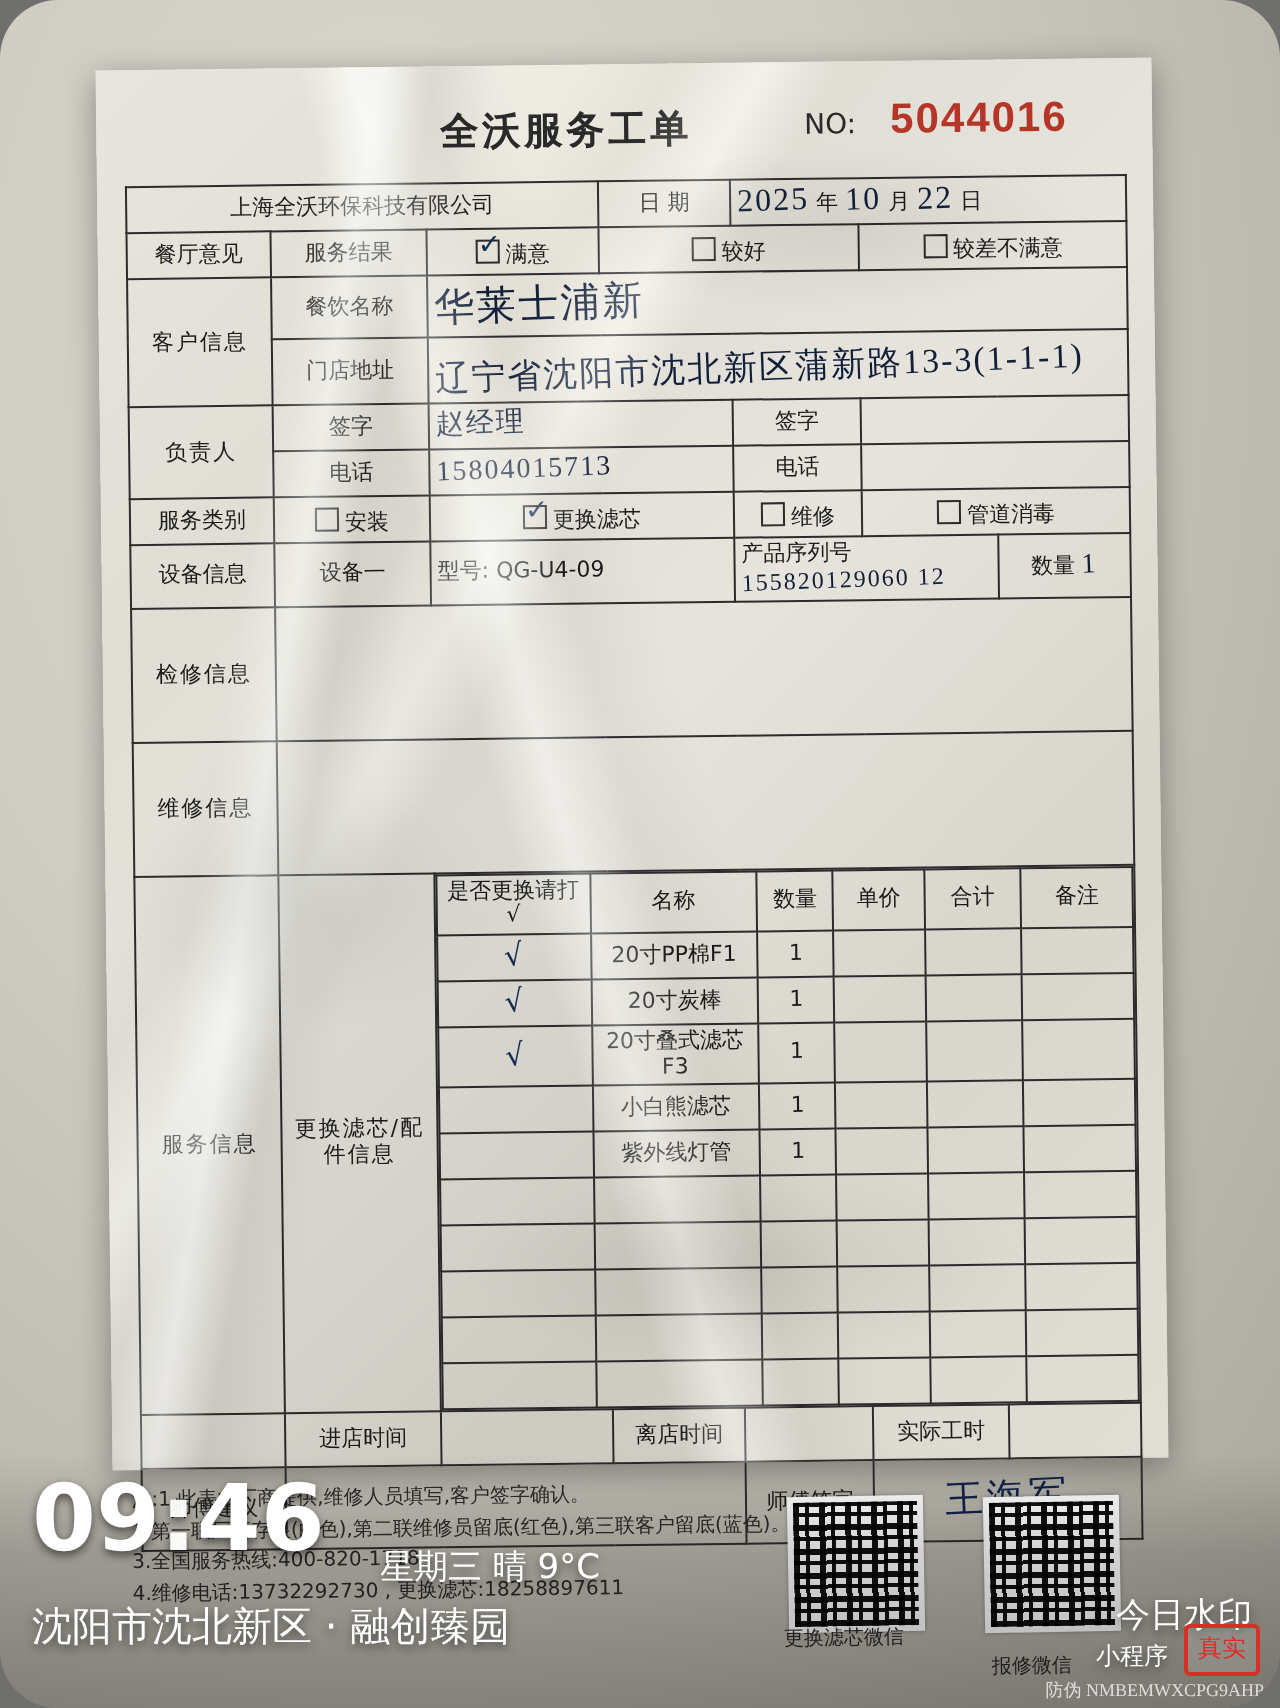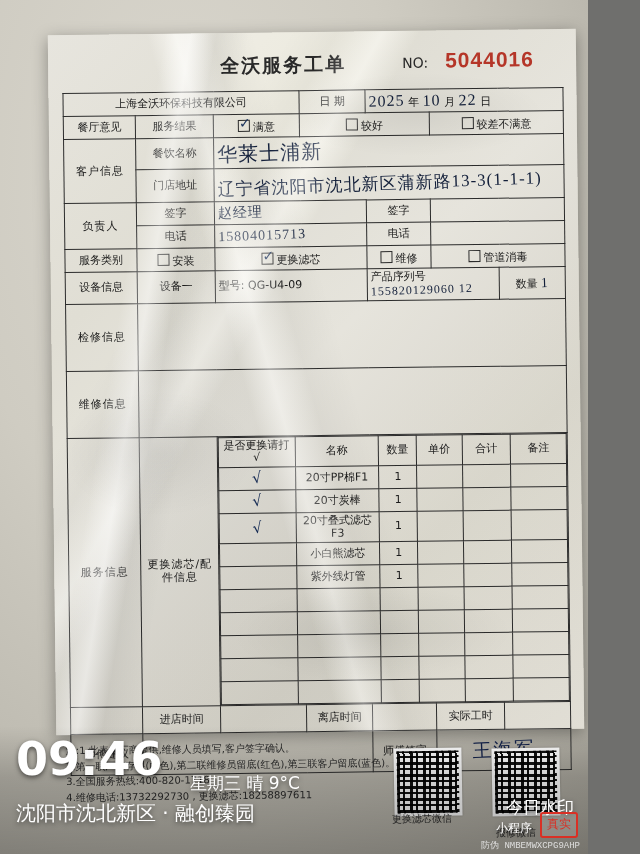--- a/index.html
+++ b/index.html
@@ -2,24 +2,25 @@
 <html><head>
 <meta charset="utf-8">
 <style>
   html,body{margin:0;padding:0;}
   body{
     width:640px;height:854px;overflow:hidden;
     font-family:"Liberation Sans", sans-serif;
     background:#6f6f6d;
   }
   .photo{
-    position:relative;width:588px;height:854px;
+    position:relative;width:640px;height:854px;
     background:
       radial-gradient(ellipse at 30% 20%, #d9d6cd 0%, #cfccc2 38%, #bdbab0 70%, #a9a69c 100%);
     overflow:hidden;
+    border-radius:29px;
   }
   
   .sheet{
     position:absolute;
     left:52px;top:32px;width:528px;height:700px;
     background:linear-gradient(135deg,#f3f1ea 0%,#eceadf 25%,#f4f2ea 48%,#e6e3d8 72%,#efece2 100%);
     transform:rotate(-0.7deg);
     box-shadow:0 4px 16px rgba(0,0,0,.35);
   }
   
@@ -139,21 +140,21 @@
     font-family:Liberation Serif, serif;text-shadow:0 2px 5px rgba(0,0,0,.55);
   }
   .wm-seal{
     position:absolute;right:10px;top:812px;width:34px;height:22px;
     border:2px solid #d93025;color:#d93025;font-size:12px;text-align:center;
     line-height:20px;font-family:"DejaVu Sans", sans-serif;border-radius:3px;
     background:rgba(255,255,255,.12);
   }
   .wm-foot{
     position:absolute;right:8px;bottom:2px;color:#e8e8e8;font-size:9px;
-    font-family:Liberation Mono, monospace;opacity:.9;
+    font-family:Liberation Serif, serif;opacity:.9;
   }
   .sep{position:absolute;left:0;top:726px;width:640px;height:128px;
        background:linear-gradient(180deg, rgba(0,0,0,0) 0%, rgba(0,0,0,.18) 40%, rgba(0,0,0,.30) 100%);}
 </style>
 </head>
 <body>
 
 <div class="photo">
 
   <div class="sheet">

